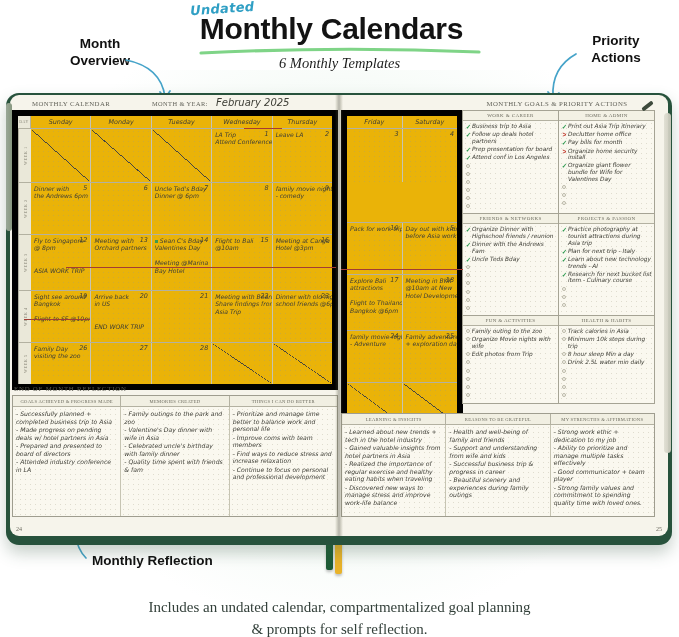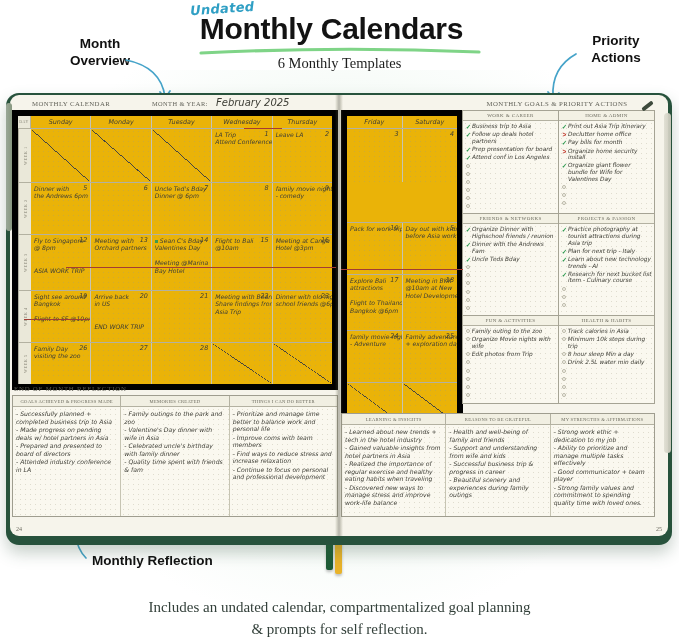--- a/index.html
+++ b/index.html
@@ -13,21 +13,21 @@
   body{position:relative;overflow:hidden;background:#ffffff;font-family:"Liberation Sans",sans-serif;}
   .bg-glow{position:absolute;left:30px;top:70px;width:620px;height:540px;
     background:radial-gradient(ellipse at 50% 45%, rgba(199,232,206,.55), rgba(228,243,232,.28) 55%, rgba(255,255,255,0) 75%);}
   
   .script-label{position:absolute;left:190px;top:1px;font-family:"DejaVu Sans",sans-serif;font-style:italic;font-weight:bold;
     font-size:13px;color:var(--script-blue);transform:rotate(-4deg);letter-spacing:.3px;}
   .main-title{position:absolute;left:0;right:16px;top:12px;text-align:center;font-size:30px;font-weight:bold;color:#131313;letter-spacing:-.3px;}
   .title-underline{position:absolute;left:198px;top:45px;width:284px;height:12px;}
   .title-underline path{fill:none;stroke:var(--underline-green);stroke-width:3.2;stroke-linecap:round;}
   .subtitle{position:absolute;left:0;right:0;top:55px;text-align:center;font-family:"Liberation Serif",serif;
-    font-size:14.5px;color:#1d1d1d;}
+    font-style:italic;font-size:14.5px;color:#1d1d1d;}
   .anno{position:absolute;font-weight:bold;font-size:13.5px;color:#101010;text-align:center;line-height:1.25;}
   .anno-month{left:50px;top:36px;width:100px;}
   .anno-priority{left:566px;top:33px;width:100px;}
   .anno-reflection{left:92px;top:553px;width:160px;text-align:left;}
   .arrow-svg{position:absolute;overflow:visible;}
   .arrow-svg path{fill:none;stroke:var(--arrow-blue);stroke-width:1.7;stroke-linecap:round;}
   
   .ribbon{position:absolute;top:532px;width:7px;z-index:0;border-radius:0 0 2px 2px;box-shadow:0 2px 3px rgba(0,0,0,.25);}
   .ribbon-green{left:326px;height:38px;background:var(--ribbon-green);}
   .ribbon-yellow{left:335px;height:42px;background:var(--ribbon-yellow);}

